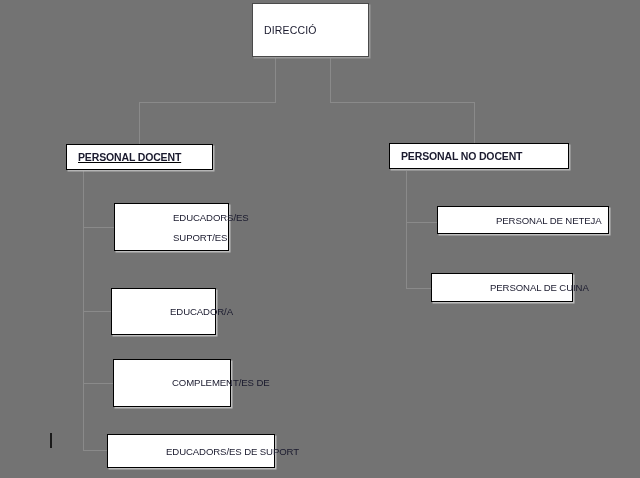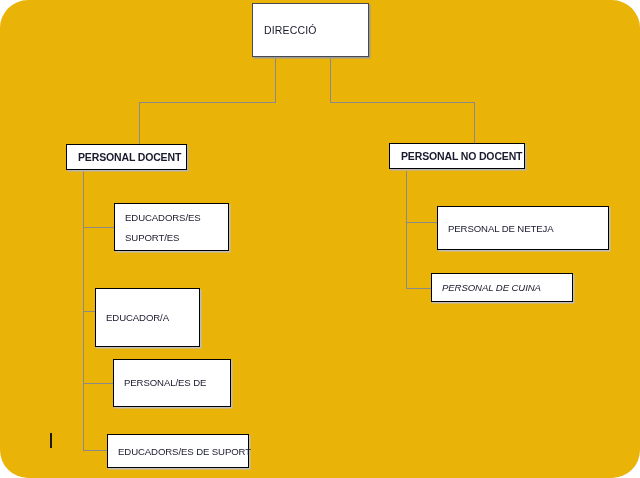--- a/index.html
+++ b/index.html
@@ -10,23 +10,22 @@
   }
   body {
     font-family: "Liberation Sans", sans-serif;
     -webkit-font-smoothing: antialiased;
   }
 
   #canvas {
     position: relative;
     width: 640px;
     height: 478px;
-    background: #eab308;
+    background: #737373;
     overflow: hidden;
-    border-radius: 28px;
   }
 
   
   #connectors {
     position: absolute;
     left: 0;
     top: 0;
     width: 640px;
     height: 478px;
     pointer-events: none;
@@ -73,79 +72,80 @@
     box-shadow: 1.5px 1.5px 0 0 #b5b5b5;
   }
   .node.lvl2 .line {
     font-size: 10.5px;
     font-weight: bold;
     letter-spacing: -0.15px;
   }
   .node.docent {
     left: 66px;
     top: 144px;
-    width: 121px;
+    width: 147px;
+    text-decoration: underline;
   }
   .node.nodocent {
     left: 389px;
     top: 143px;
-    width: 136px;
+    width: 180px;
   }
 
   
   .node.leaf {
     padding: 0 0 0 10px;
     box-shadow: 1.5px 1.5px 0 0 #bdbdbd;
   }
   .node.leaf .line {
     font-size: 9.6px;
     letter-spacing: -0.1px;
     line-height: 19px;
+    margin-left: 48px;
   }
   .node.two-line .line:first-child { margin-bottom: 1px; }
 
   .node.tutors {
     left: 114px;
     top: 203px;
     width: 115px;
     height: 48px;
   }
   .node.complement {
-    left: 95px;
+    left: 111px;
     top: 288px;
     width: 105px;
-    height: 59px;
+    height: 47px;
   }
   .node.practiques {
     left: 113px;
     top: 359px;
     width: 118px;
     height: 48px;
   }
   .node.suport {
     left: 107px;
     top: 434px;
-    width: 142px;
+    width: 168px;
     height: 34px;
     justify-content: center;
   }
   .node.neteja {
     left: 437px;
     top: 206px;
     width: 172px;
-    height: 44px;
+    height: 28px;
     justify-content: center;
   }
   .node.cuina {
     left: 431px;
     top: 273px;
     width: 142px;
     height: 29px;
     justify-content: center;
-    font-style: italic;
   }
 
   
   .caret {
     position: absolute;
     left: 50px;
     top: 433px;
     width: 2px;
     height: 15px;
     background: #1a1a1a;
@@ -193,21 +193,21 @@
   <div class="node leaf two-line tutors">
     <span class="line">EDUCADORS/ES</span>
     <span class="line">SUPORT/ES</span>
   </div>
 
   <div class="node leaf two-line complement">
     <span class="line">EDUCADOR/A</span>
   </div>
 
   <div class="node leaf two-line practiques">
-    <span class="line">PERSONAL/ES DE</span>
+    <span class="line">COMPLEMENT/ES DE</span>
   </div>
 
   <div class="node leaf suport">
     <span class="line">EDUCADORS/ES DE SUPORT</span>
   </div>
 
   <div class="node leaf neteja">
     <span class="line">PERSONAL DE NETEJA</span>
   </div>
 

